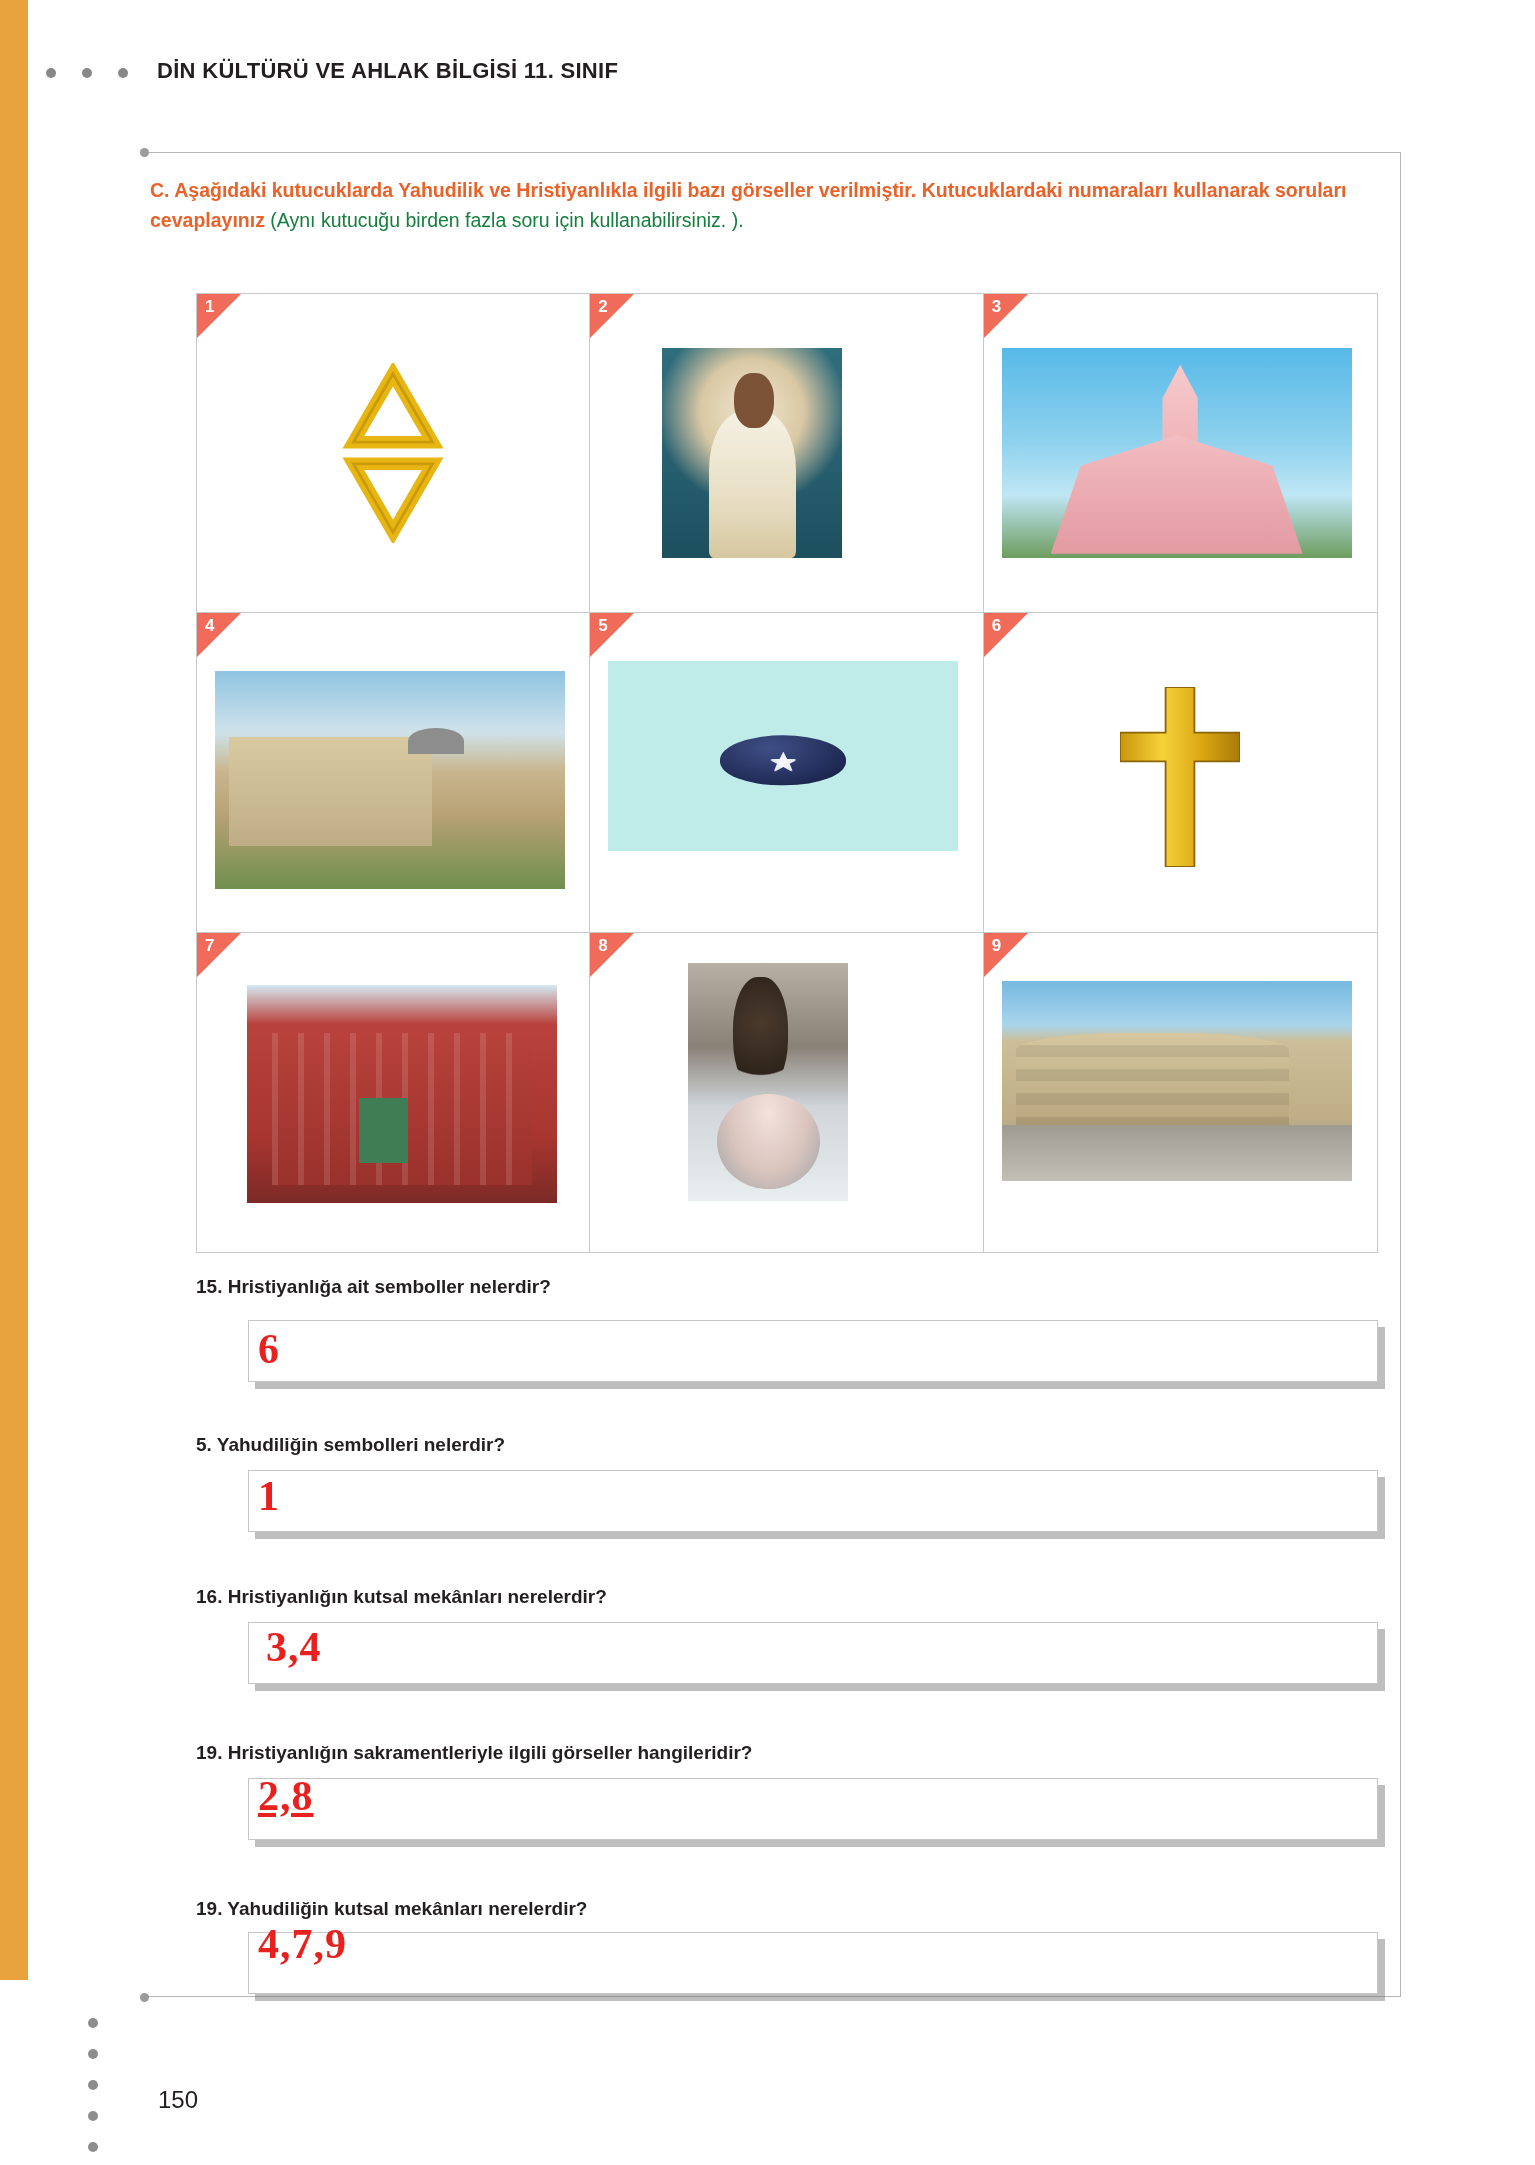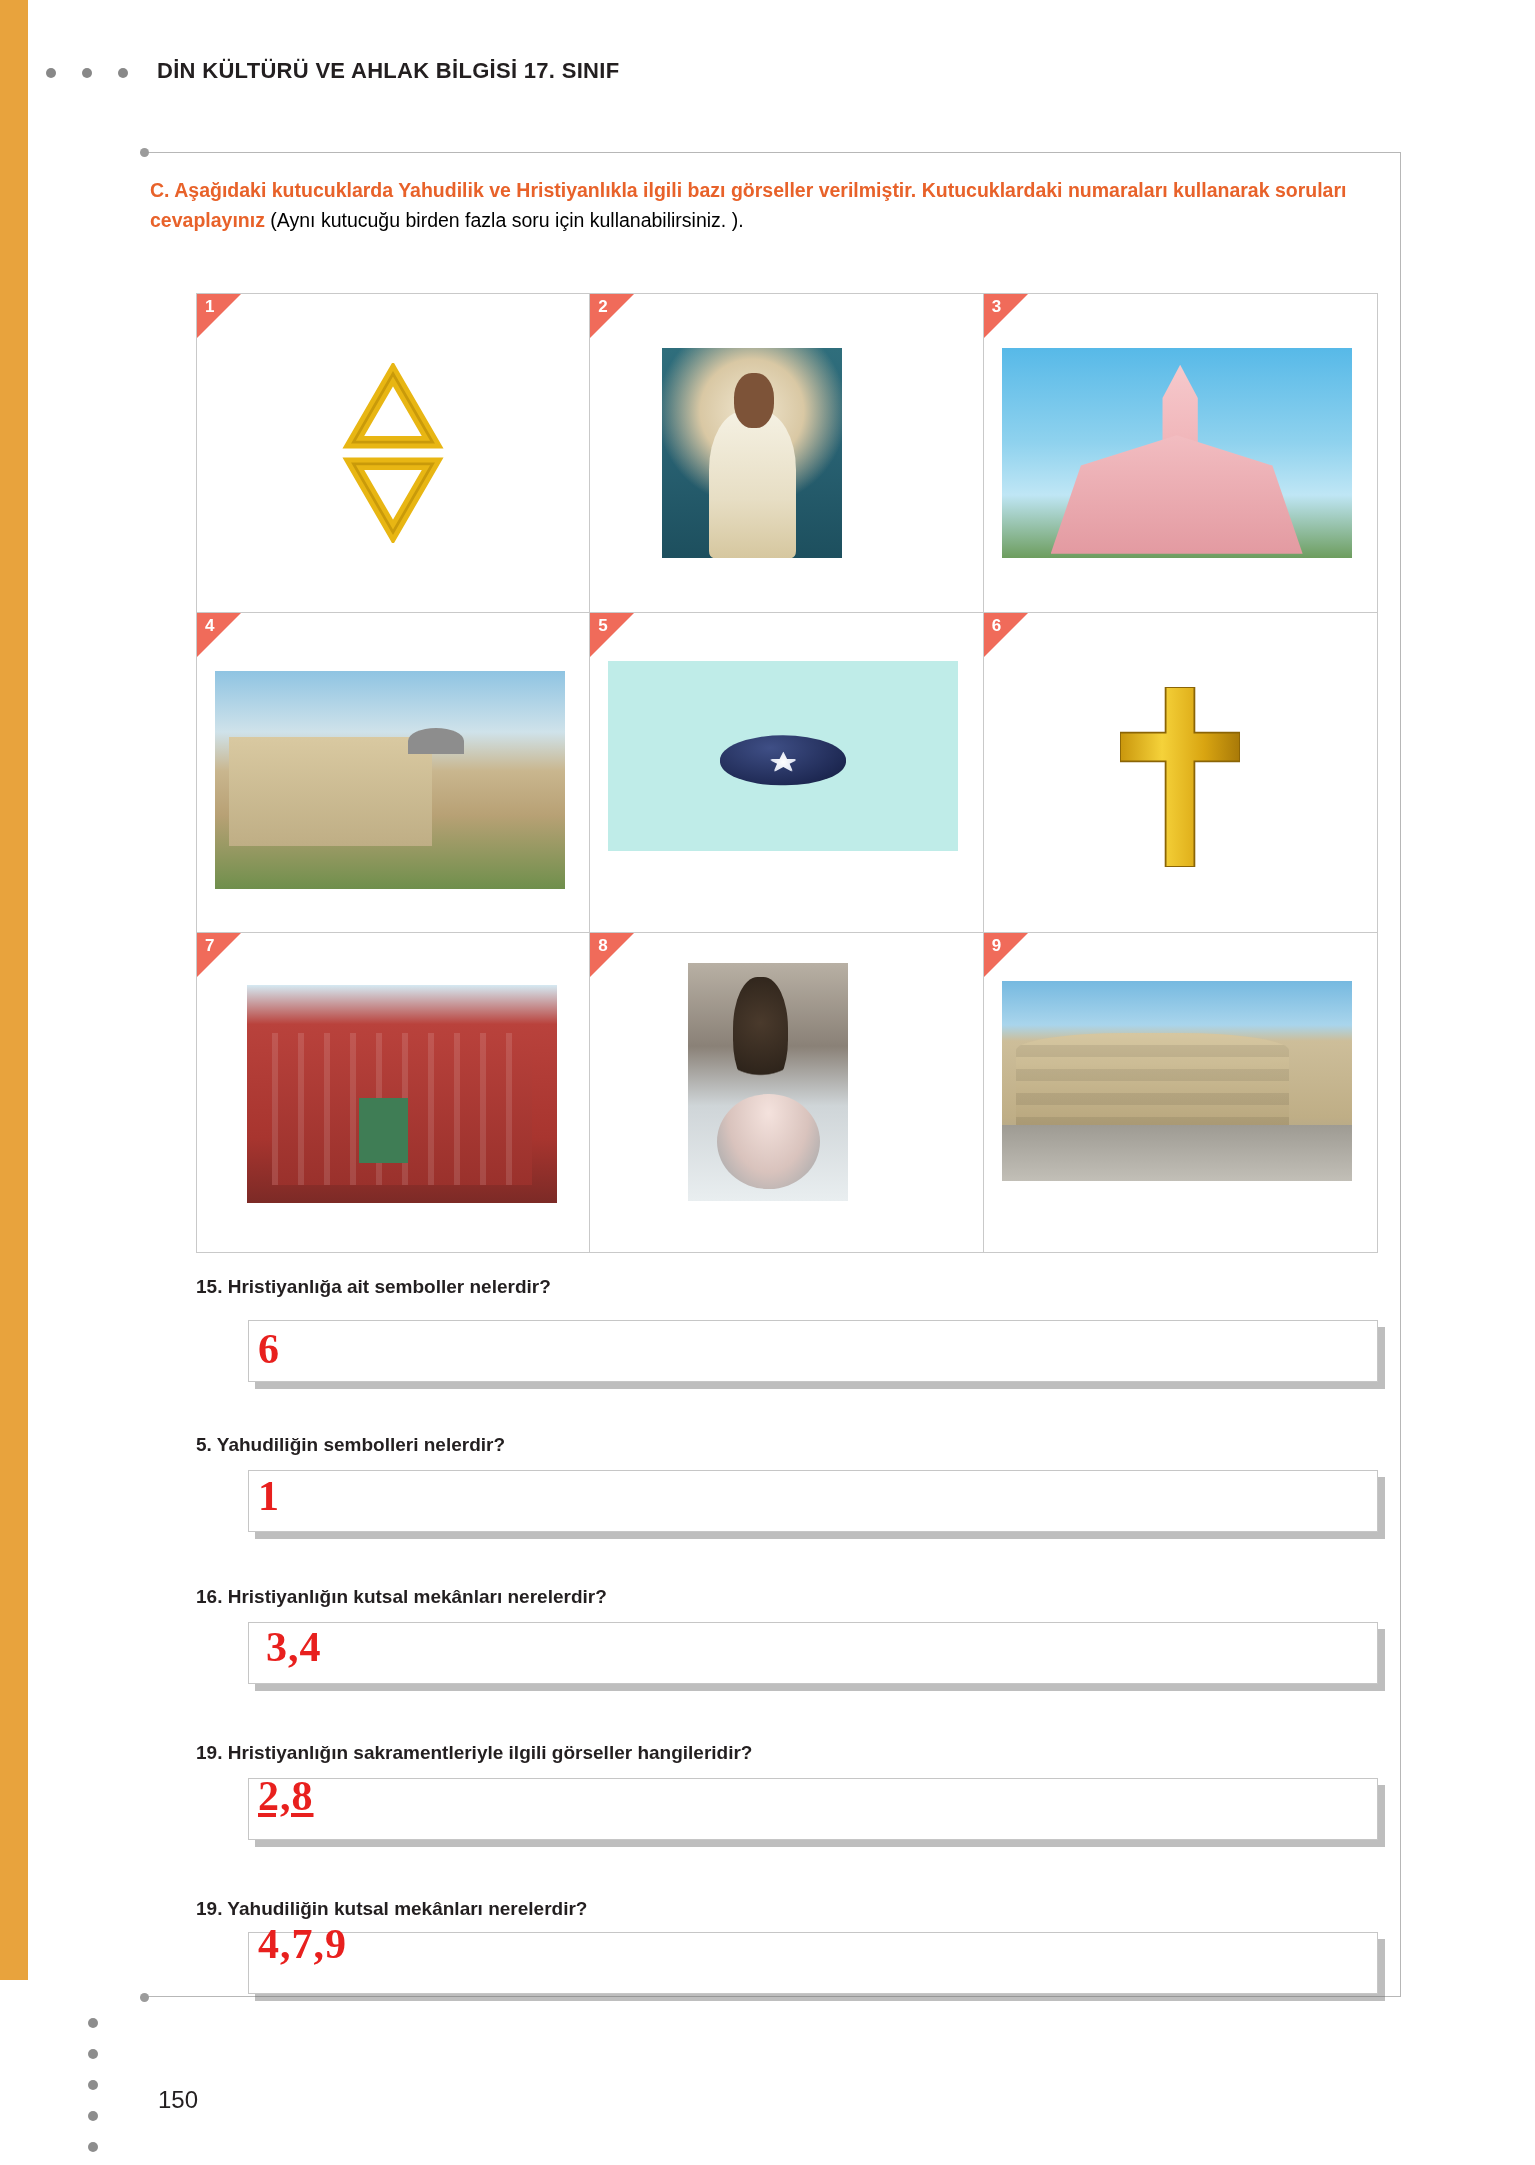--- a/index.html
+++ b/index.html
@@ -88,21 +88,21 @@
     position: absolute;
     left: 150px;
     top: 175px;
     width: 1230px;
     font-size: 19.5px;
     line-height: 30px;
     color: #E8622A;
     font-weight: bold;
   }
   .instruction .letter { color: #E8622A; font-weight: bold; }
-  .instruction .light { font-weight: normal; color: #000000; }
+  .instruction .light { font-weight: normal; color: #15803d; }
 
   
   .grid {
     position: absolute;
     left: 196px;
     top: 293px;
     width: 1182px;
     height: 960px;
     border: 1px solid #c9c9c9;
     box-sizing: border-box;
@@ -376,21 +376,21 @@
 <body>
 
 <div class="spine"></div>
 
 <div class="header">
   <div class="header-dots">
     <span></span>
       <span></span>
       <span></span>
   </div>
-  <div class="header-title">DİN KÜLTÜRÜ VE AHLAK BİLGİSİ  17. SINIF</div>
+  <div class="header-title">DİN KÜLTÜRÜ VE AHLAK BİLGİSİ  11. SINIF</div>
 </div>
 
 <div class="content-frame"></div>
 <div class="frame-dot top"></div>
 <div class="frame-dot bottom"></div>
 
 <div class="instruction">
   <span class="letter">C.</span>
   <span>Aşağıdaki kutucuklarda Yahudilik ve Hristiyanlıkla ilgili bazı görseller verilmiştir. Kutucuklardaki numaraları kullanarak soruları cevaplayınız</span><span class="light"> (Aynı kutucuğu birden fazla soru için kullanabilirsiniz. ).</span>
 </div>

